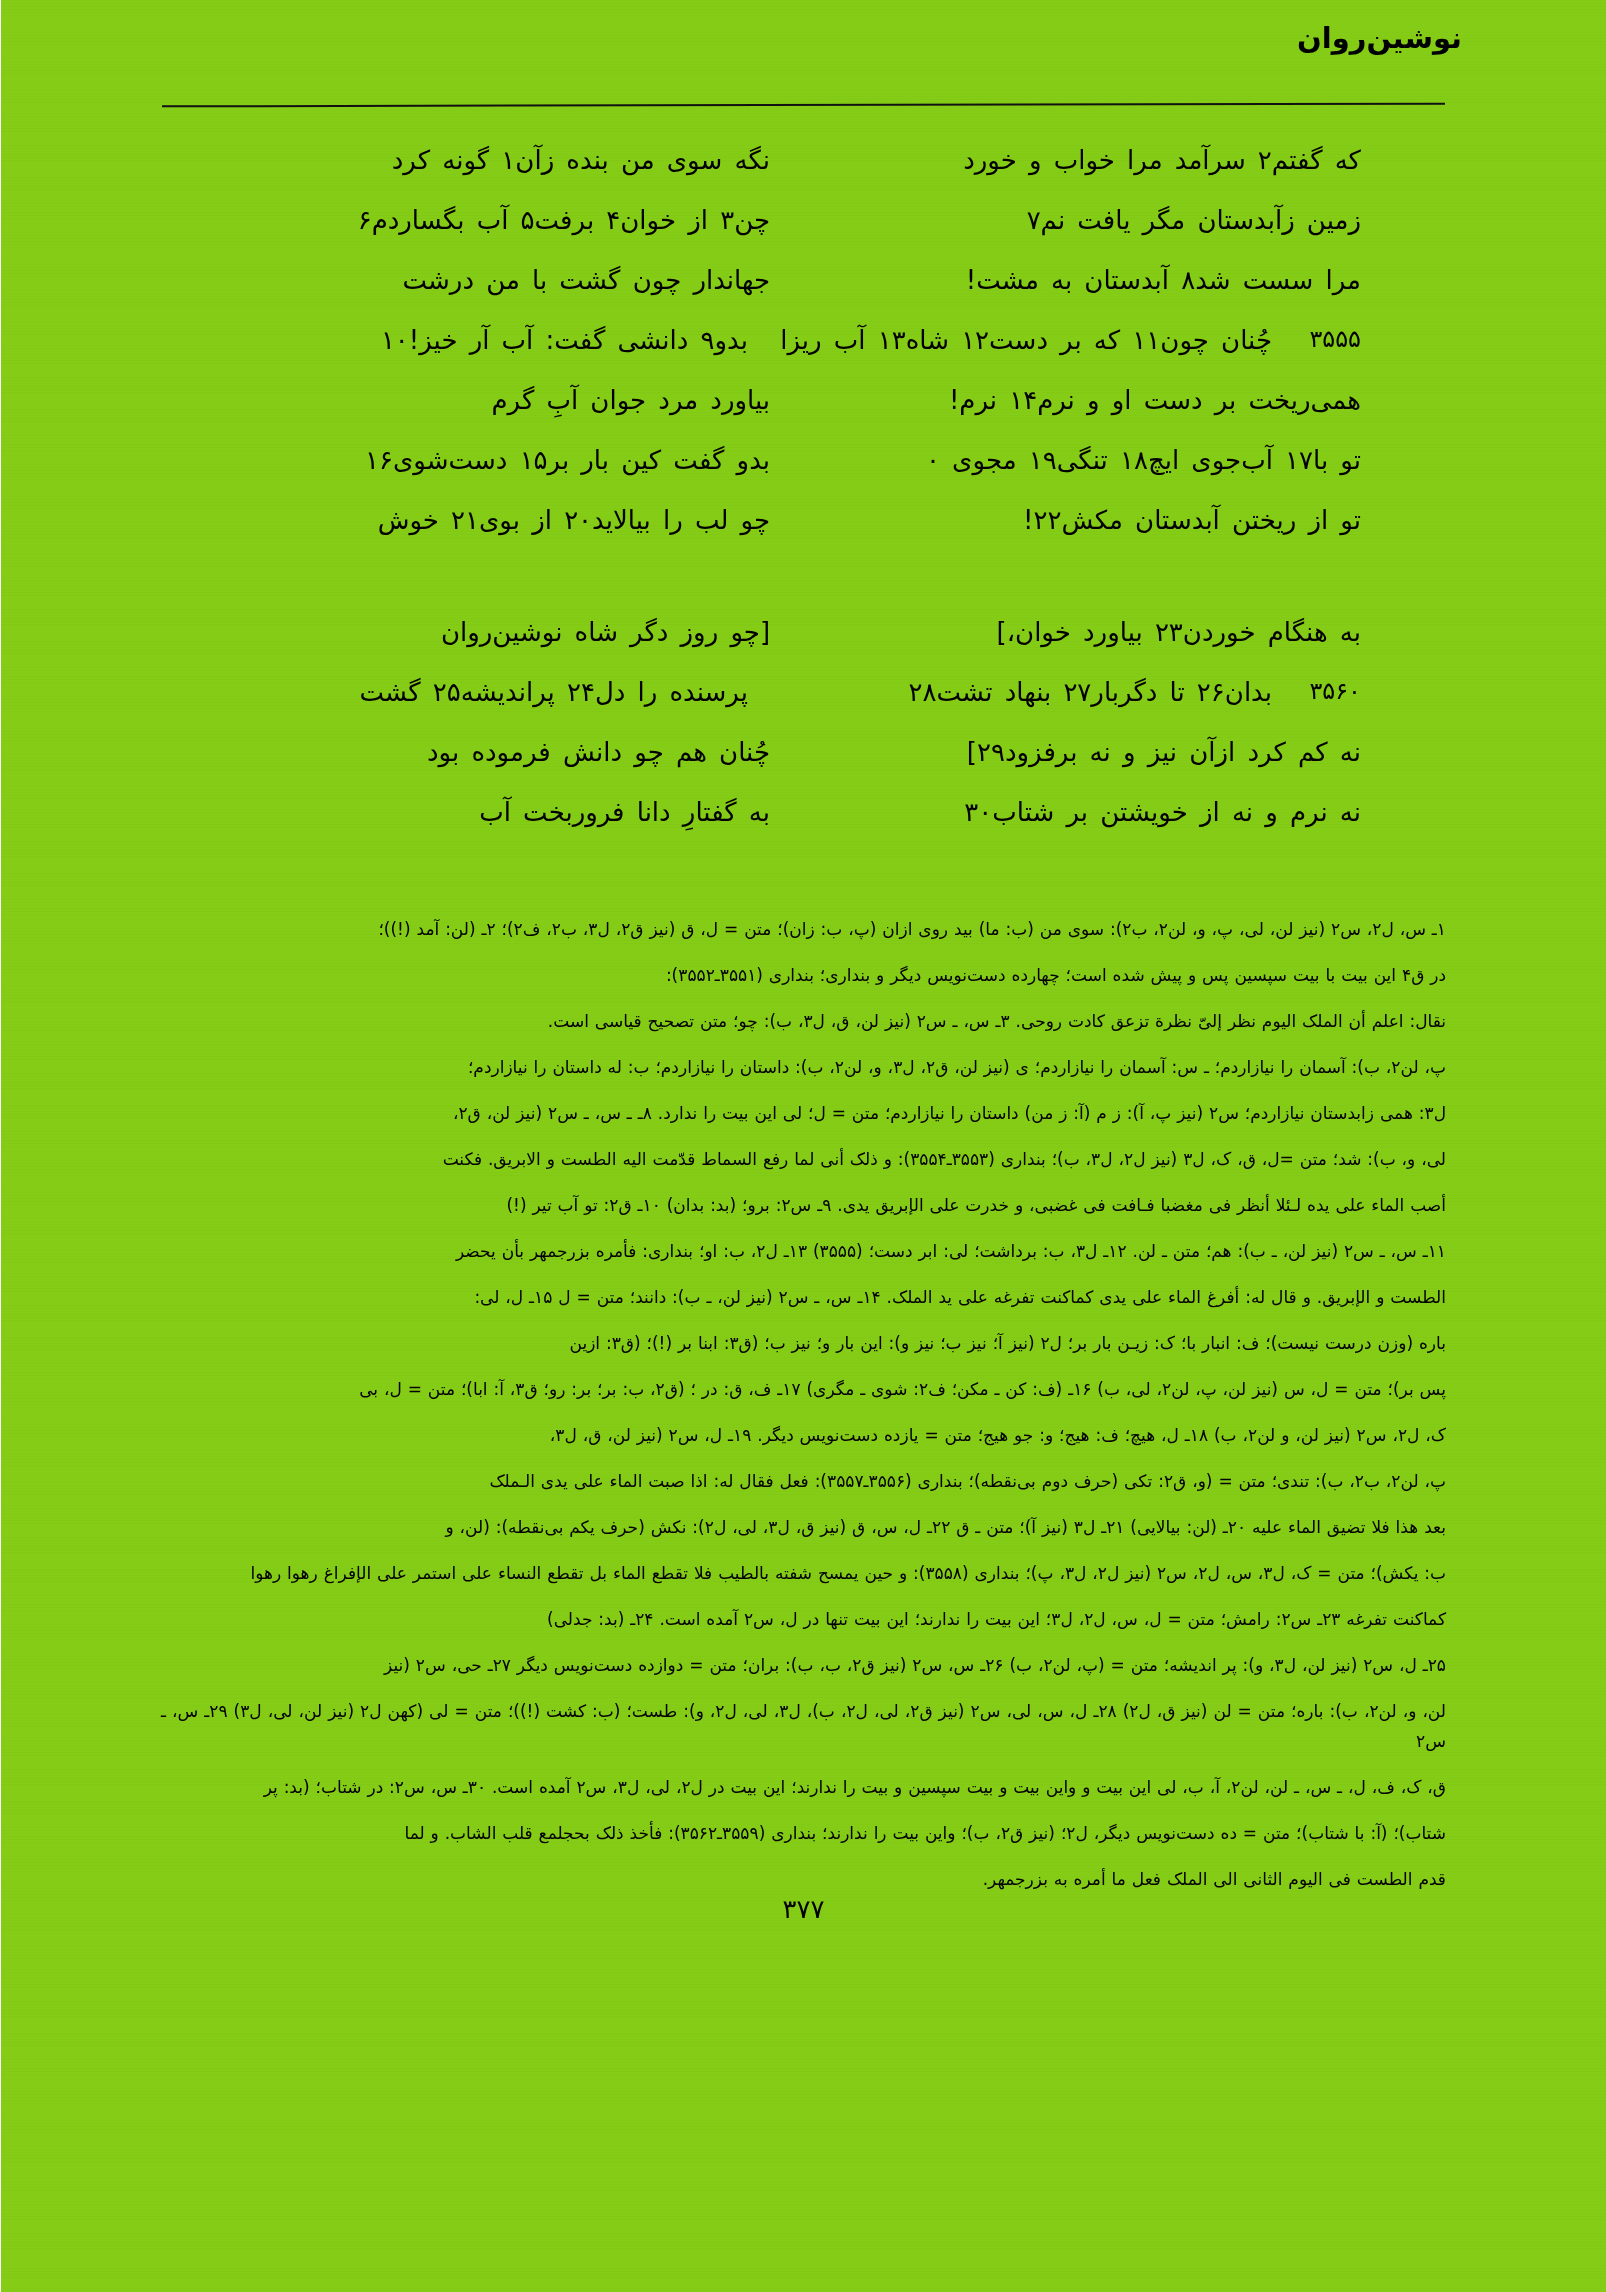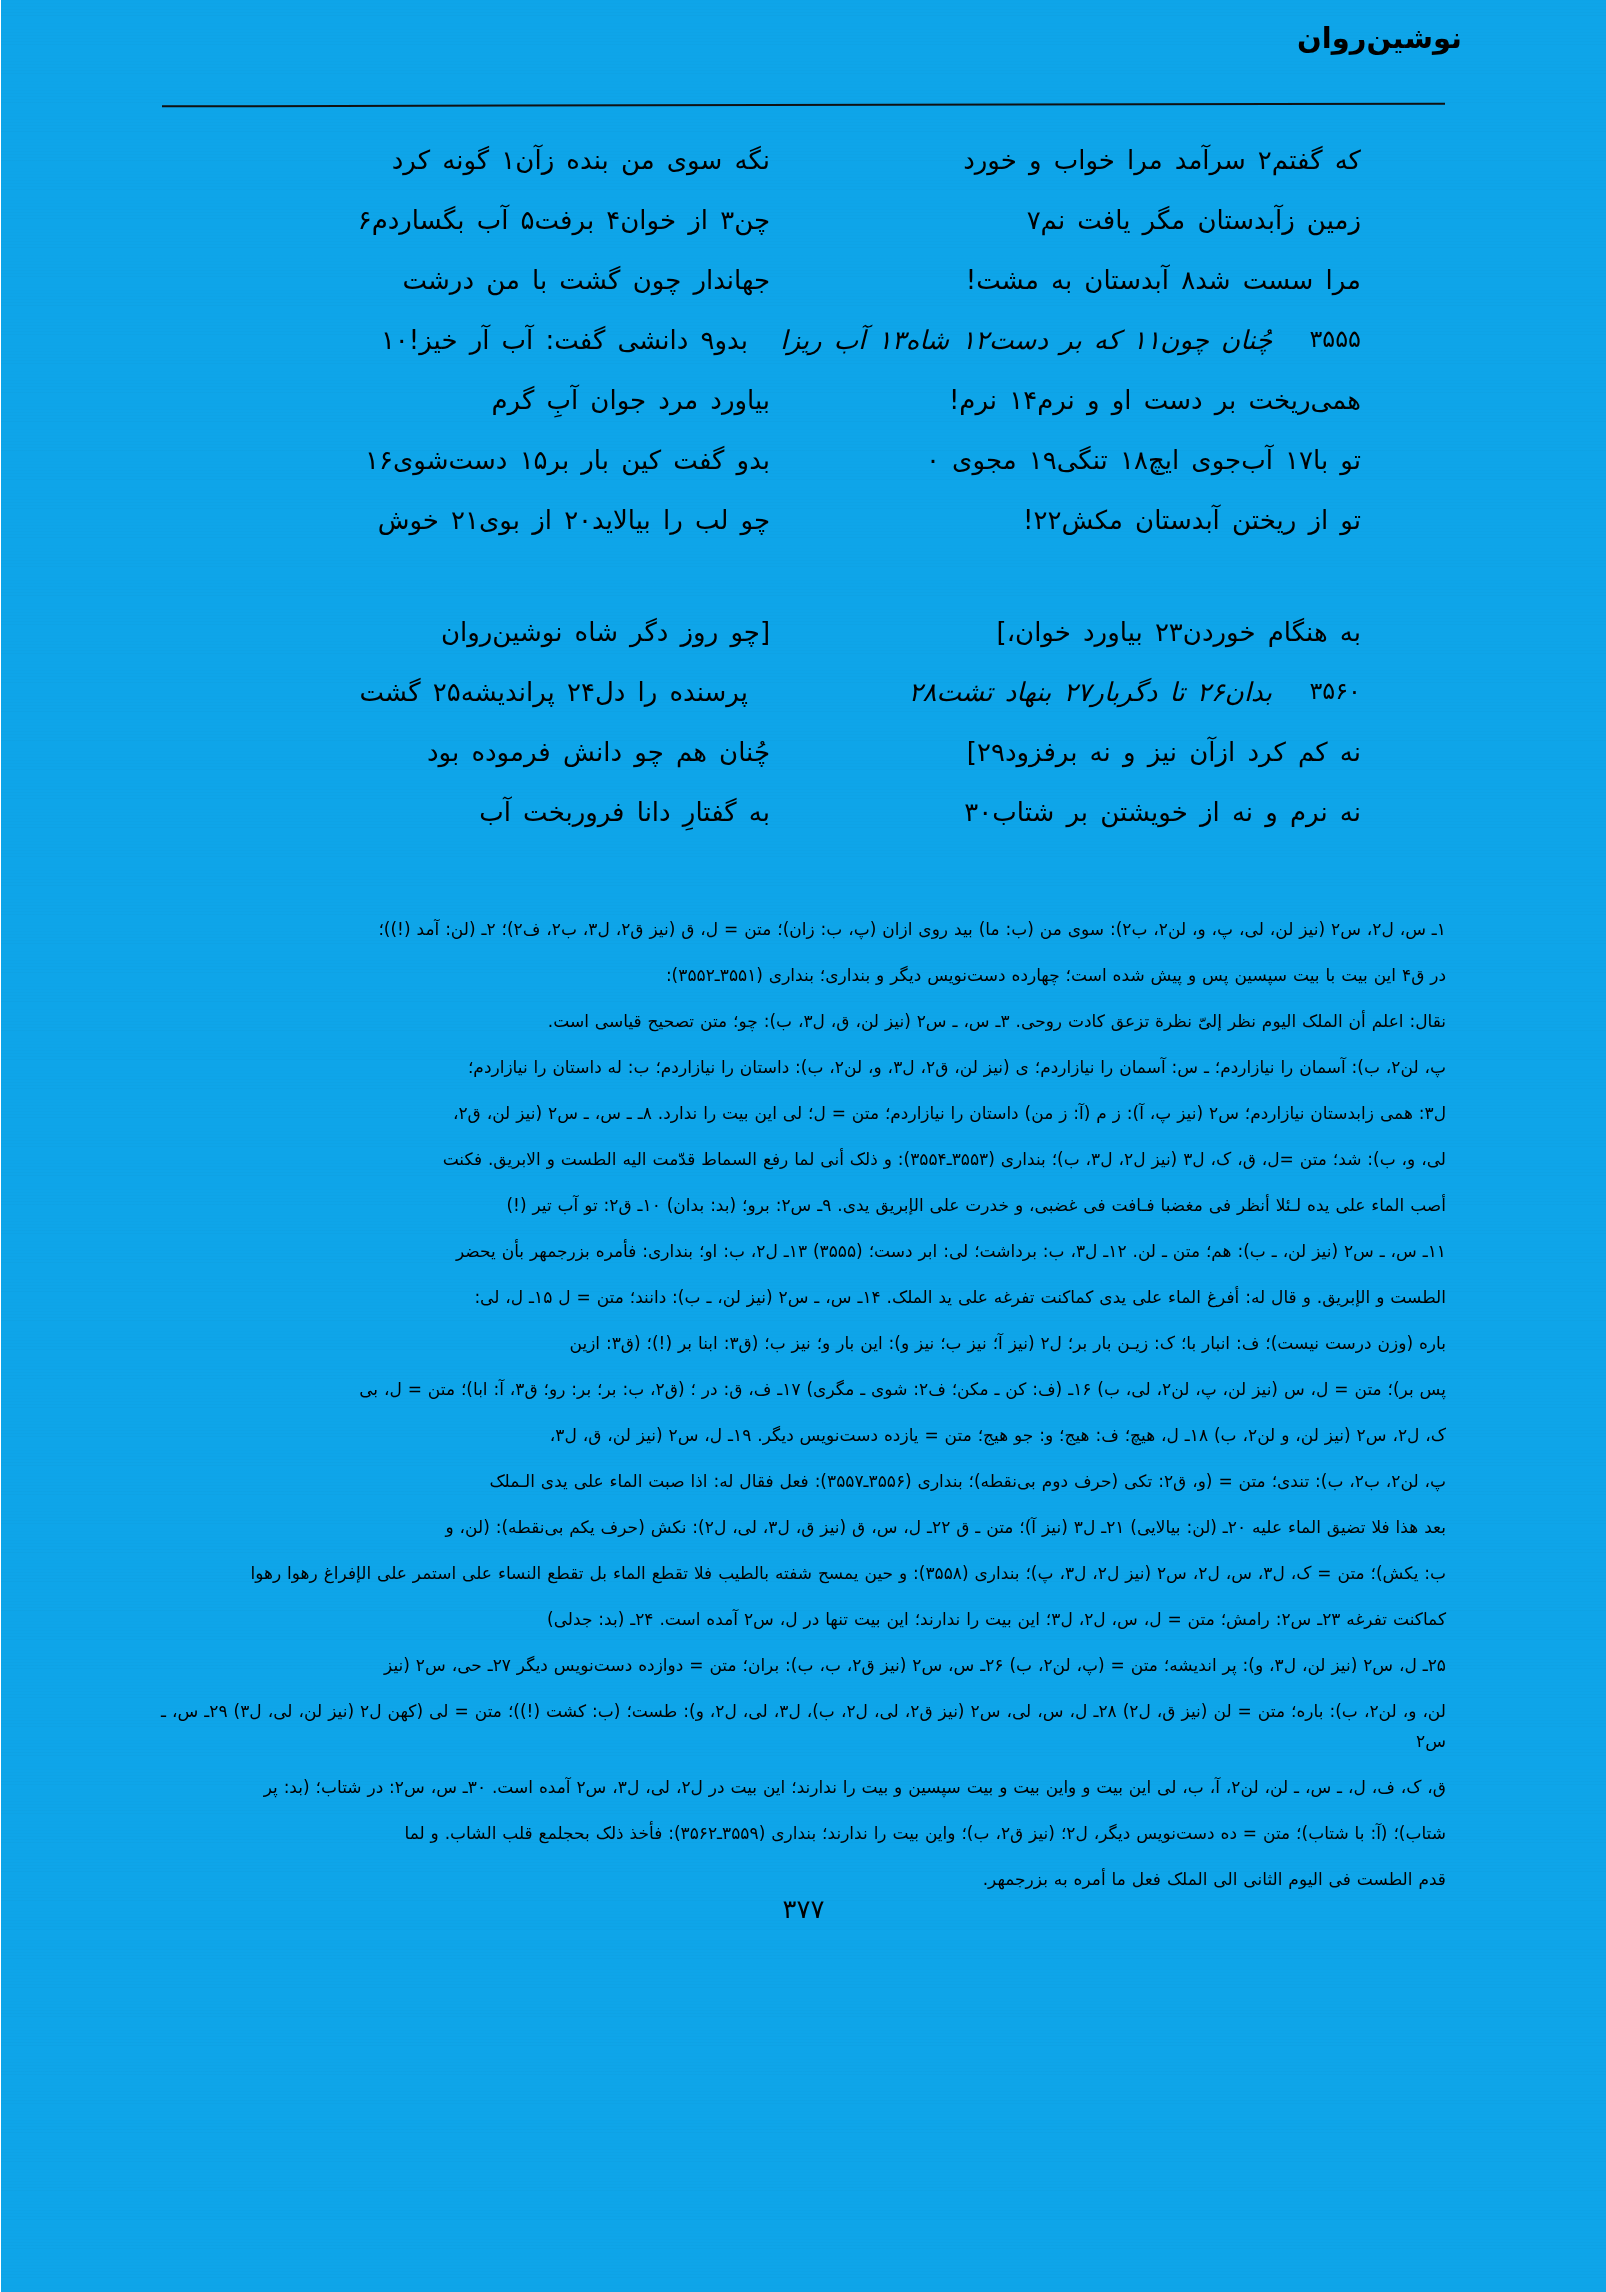--- a/index.html
+++ b/index.html
@@ -12,21 +12,21 @@
     width: 1607px;
     height: 2292px;
     position: relative;
     font-family: "DejaVu Sans", "Liberation Sans", sans-serif;
     color: #000000;
     overflow: hidden;
   }
   .page {
     position: absolute;
     inset: 0;
-    background: #0ea5e9;
+    background: #84cc16;
   }
 
   
   .running-header {
     position: absolute;
     top: 21px;
     right: 145px;
     font-size: 29px;
     font-weight: bold;
     letter-spacing: -1px;
@@ -77,21 +77,21 @@
   .hemistich > span { display: inline-block; }
 
   .beyt-num {
     position: absolute;
     right: 0;
     font-size: 24px;
     font-weight: normal;
     letter-spacing: 0;
   }
   .beyt-wrap { position: relative; }
-  .numbered .hemistich.first { padding-right: 89px; font-style: italic; }
+  .numbered .hemistich.first { padding-right: 89px; }
 
   
   .apparatus-rule {
     position: absolute;
     top: 874px;
     left: 162px;
     right: 162px;
     height: 0px;
   }
   .apparatus {

